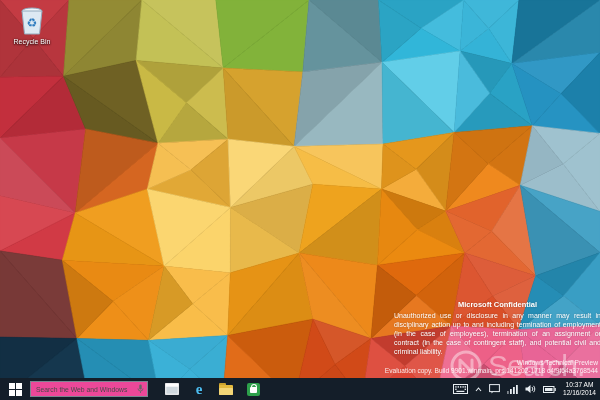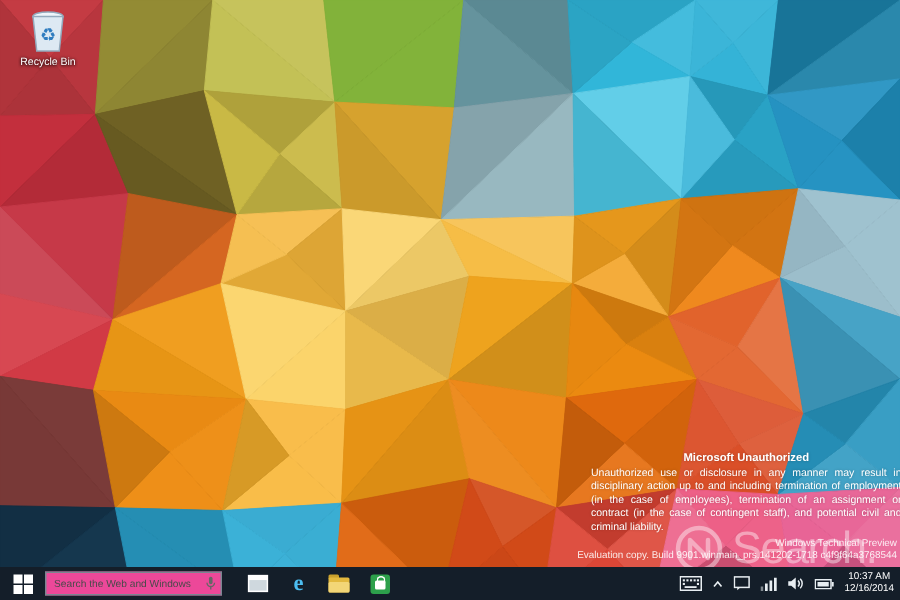--- a/index.html
+++ b/index.html
@@ -216,21 +216,21 @@
   <div class="desk-icon">
     <svg class="glyph" width="30" height="32" viewBox="0 0 30 32">
       <ellipse cx="15" cy="6" rx="10" ry="3" fill="#eef5fb" stroke="#93aabd" stroke-width="1"></ellipse>
       <path d="M5 6 L7.5 29 L22.5 29 L25 6 Z" fill="#dde9f3" stroke="#93aabd" stroke-width="1"></path>
       <text x="15" y="22" text-anchor="middle" font-size="12" fill="#2f7cbf">♻</text>
     </svg>
     <span class="label">Recycle Bin</span>
   </div>
 
   <div class="confidential">
-    <div class="c-title">Microsoft Unauthorized</div>
+    <div class="c-title">Microsoft Confidential</div>
     <div class="c-body">Unauthorized use or disclosure in any manner may result in disciplinary action up to and including termination of employment (in the case of employees), termination of an assignment or contract (in the case of contingent staff), and potential civil and criminal liability.</div>
   </div>
 
   <div class="neowin">
     <svg width="34" height="34" viewBox="0 0 34 34">
       <circle cx="17" cy="17" r="14" fill="none" stroke="#fff" stroke-width="3"></circle>
       <path d="M11 23 L11 11 L23 23 L23 11" fill="none" stroke="#fff" stroke-width="3" stroke-linecap="round" stroke-linejoin="round"></path>
     </svg>
     <span class="nw-text">Search.</span>
   </div>

